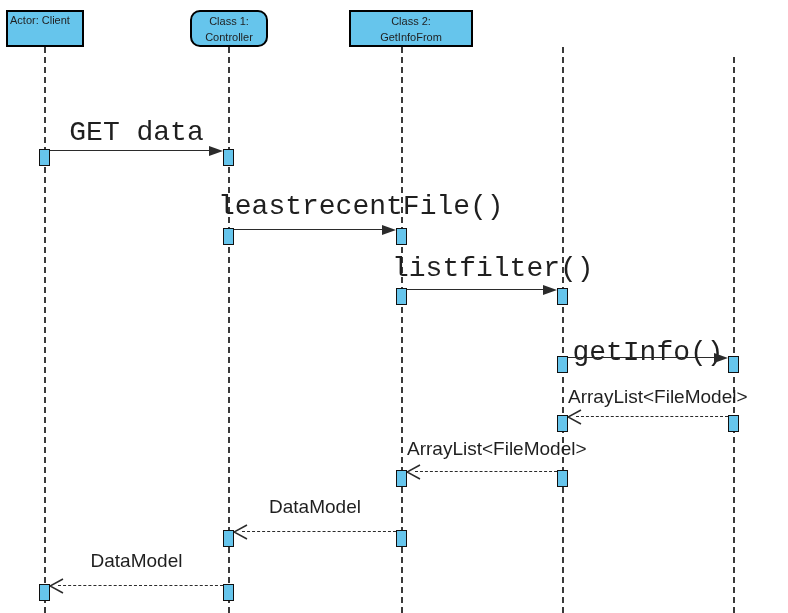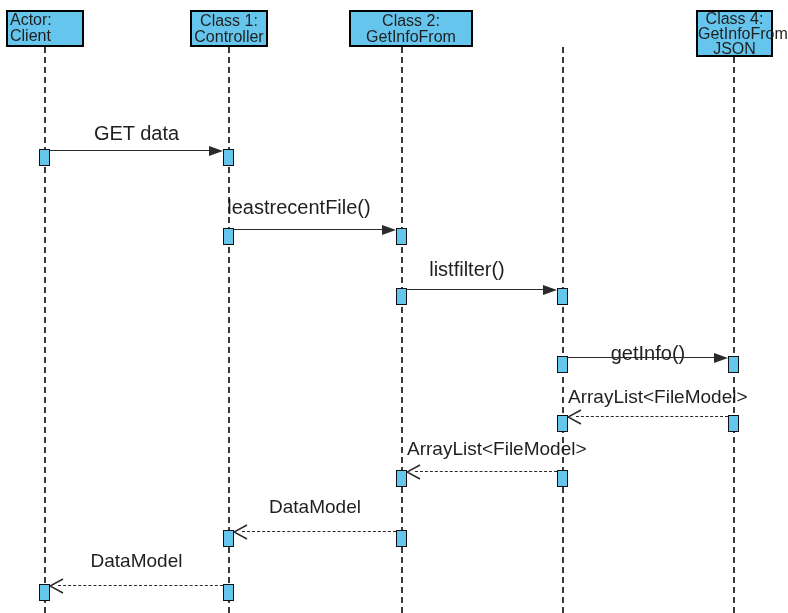--- a/index.html
+++ b/index.html
@@ -11,21 +11,21 @@
     font-family: "Liberation Sans", sans-serif;
     overflow: hidden;
   }
   
   .head {
     position: absolute;
     box-sizing: border-box;
     background: var(--node-fill, #66C5EC);
     border: 2px solid var(--node-border, #000000);
     color: var(--text, #1F1F1F);
-    font-size: 16px;
+    font-size: 11px;
     line-height: 16px;
     display: flex;
     flex-direction: column;
     justify-content: center;
     text-align: center;
   }
   .head span { display: block; }
   .head.top-left {
     justify-content: flex-start;
     text-align: left;
@@ -55,51 +55,46 @@
   }
   
   .open-arrow { position: absolute; }
   
   .msg-label {
     position: absolute;
     text-align: center;
     color: var(--text, #1F1F1F);
     white-space: nowrap;
   }
-  .msg-label.call { font-size: 20px; line-height: 24px; }
+  .msg-label.call { font-size: 28px; line-height: 24px; font-family: Liberation Mono, monospace; }
   .msg-label.ret  { font-size: 19px; line-height: 16px; }
   
   .activation {
     position: absolute;
     box-sizing: border-box;
     width: 11px; height: 17px;
     background: var(--node-fill, #66C5EC);
     border: 1.5px solid #101010;
   }
 </style>
 </head>
 <body>
 
 <div class="canvas">
 
   <div class="head top-left" style="left:6px; top:10px; width:78px; height:37px;">
     <span>Actor: Client</span>
   </div>
-  <div class="head" style="left:190px; top:10px; width:78px; height:37px;">
+  <div class="head" style="left:190px; top:10px; width:78px; height:37px;border-radius:10px;">
     <span>Class 1:</span>
     <span>Controller</span>
   </div>
   <div class="head" style="left:349px; top:10px; width:124px; height:37px;">
     <span>Class 2:</span>
     <span>GetInfoFrom</span>
-  </div>
-  <div class="head three-line" style="left:696px; top:10px; width:77px; height:47px;">
-    <span>Class 4:</span>
-    <span>GetInfoFrom</span>
-    <span>JSON</span>
   </div>
 
   <div class="lifeline" style="left:44px;  top:47px; height:566px;"></div>
   <div class="lifeline" style="left:228px; top:47px; height:566px;"></div>
   <div class="lifeline" style="left:401px; top:47px; height:566px;"></div>
   <div class="lifeline" style="left:562px; top:47px; height:566px;"></div>
   <div class="lifeline" style="left:733px; top:57px; height:556px;"></div>
 
   <div>
     <div class="msg-label call" style="left:50px; top:121px; width:173px;">GET data</div>

